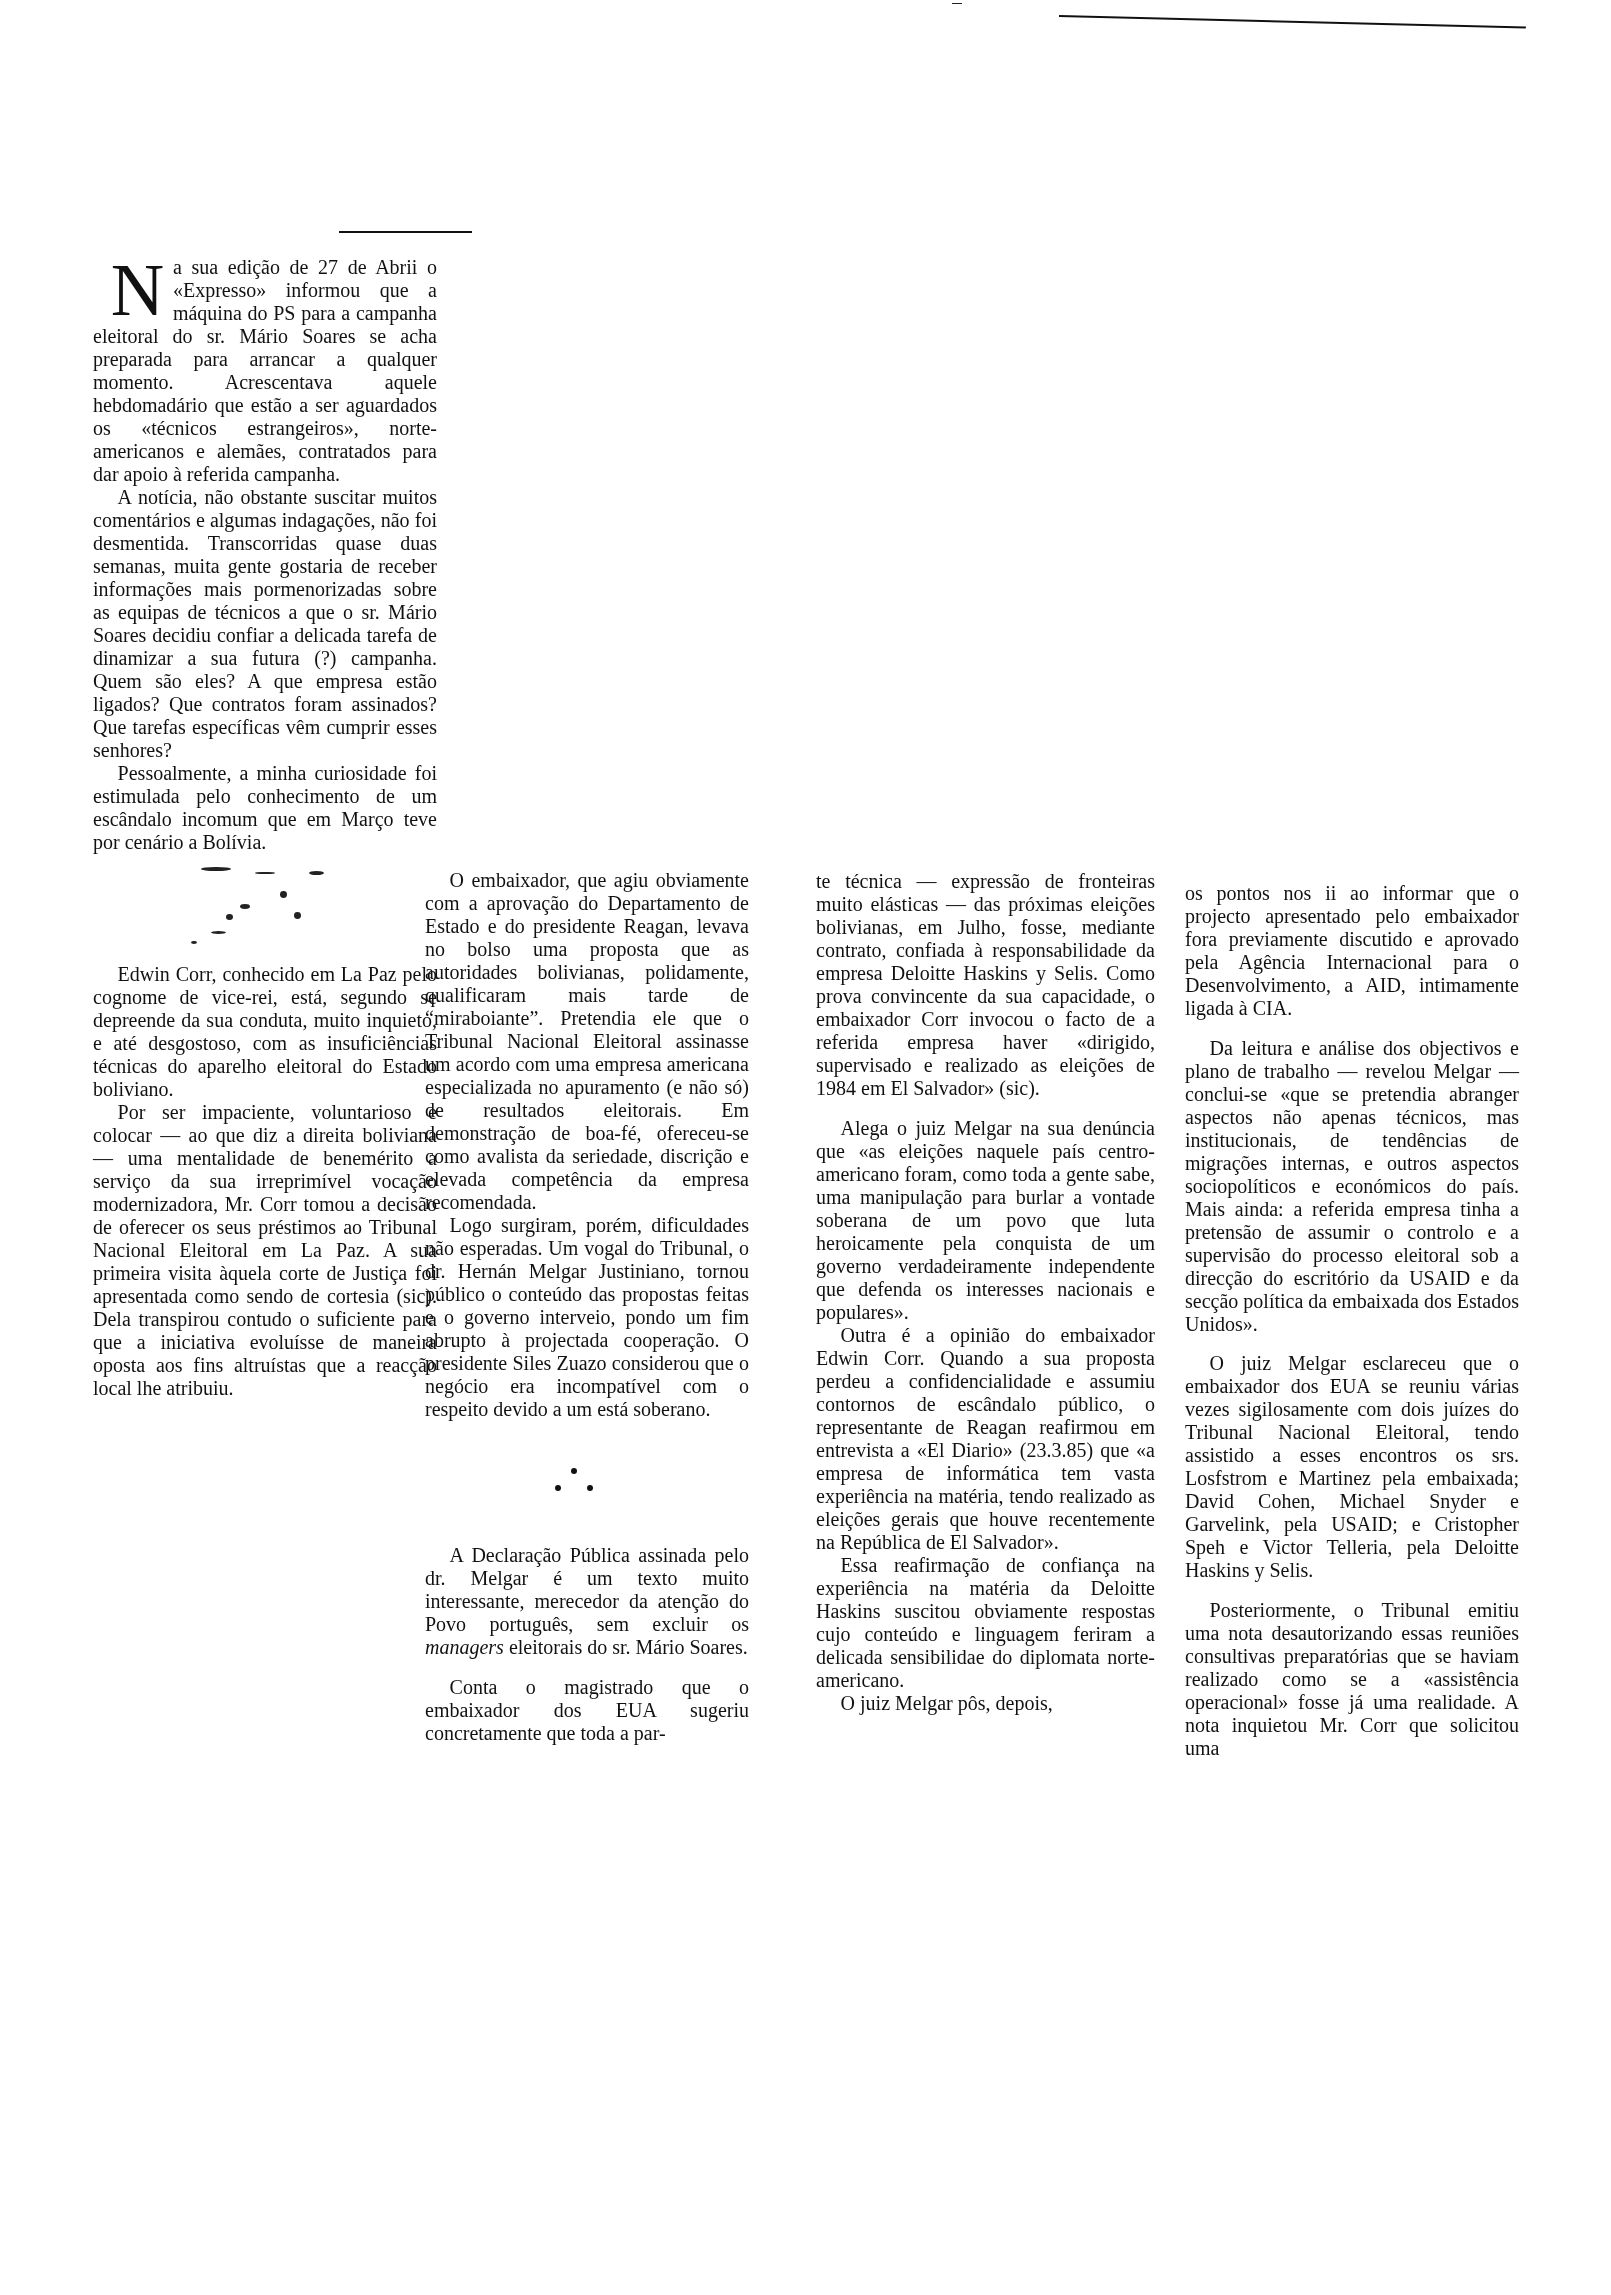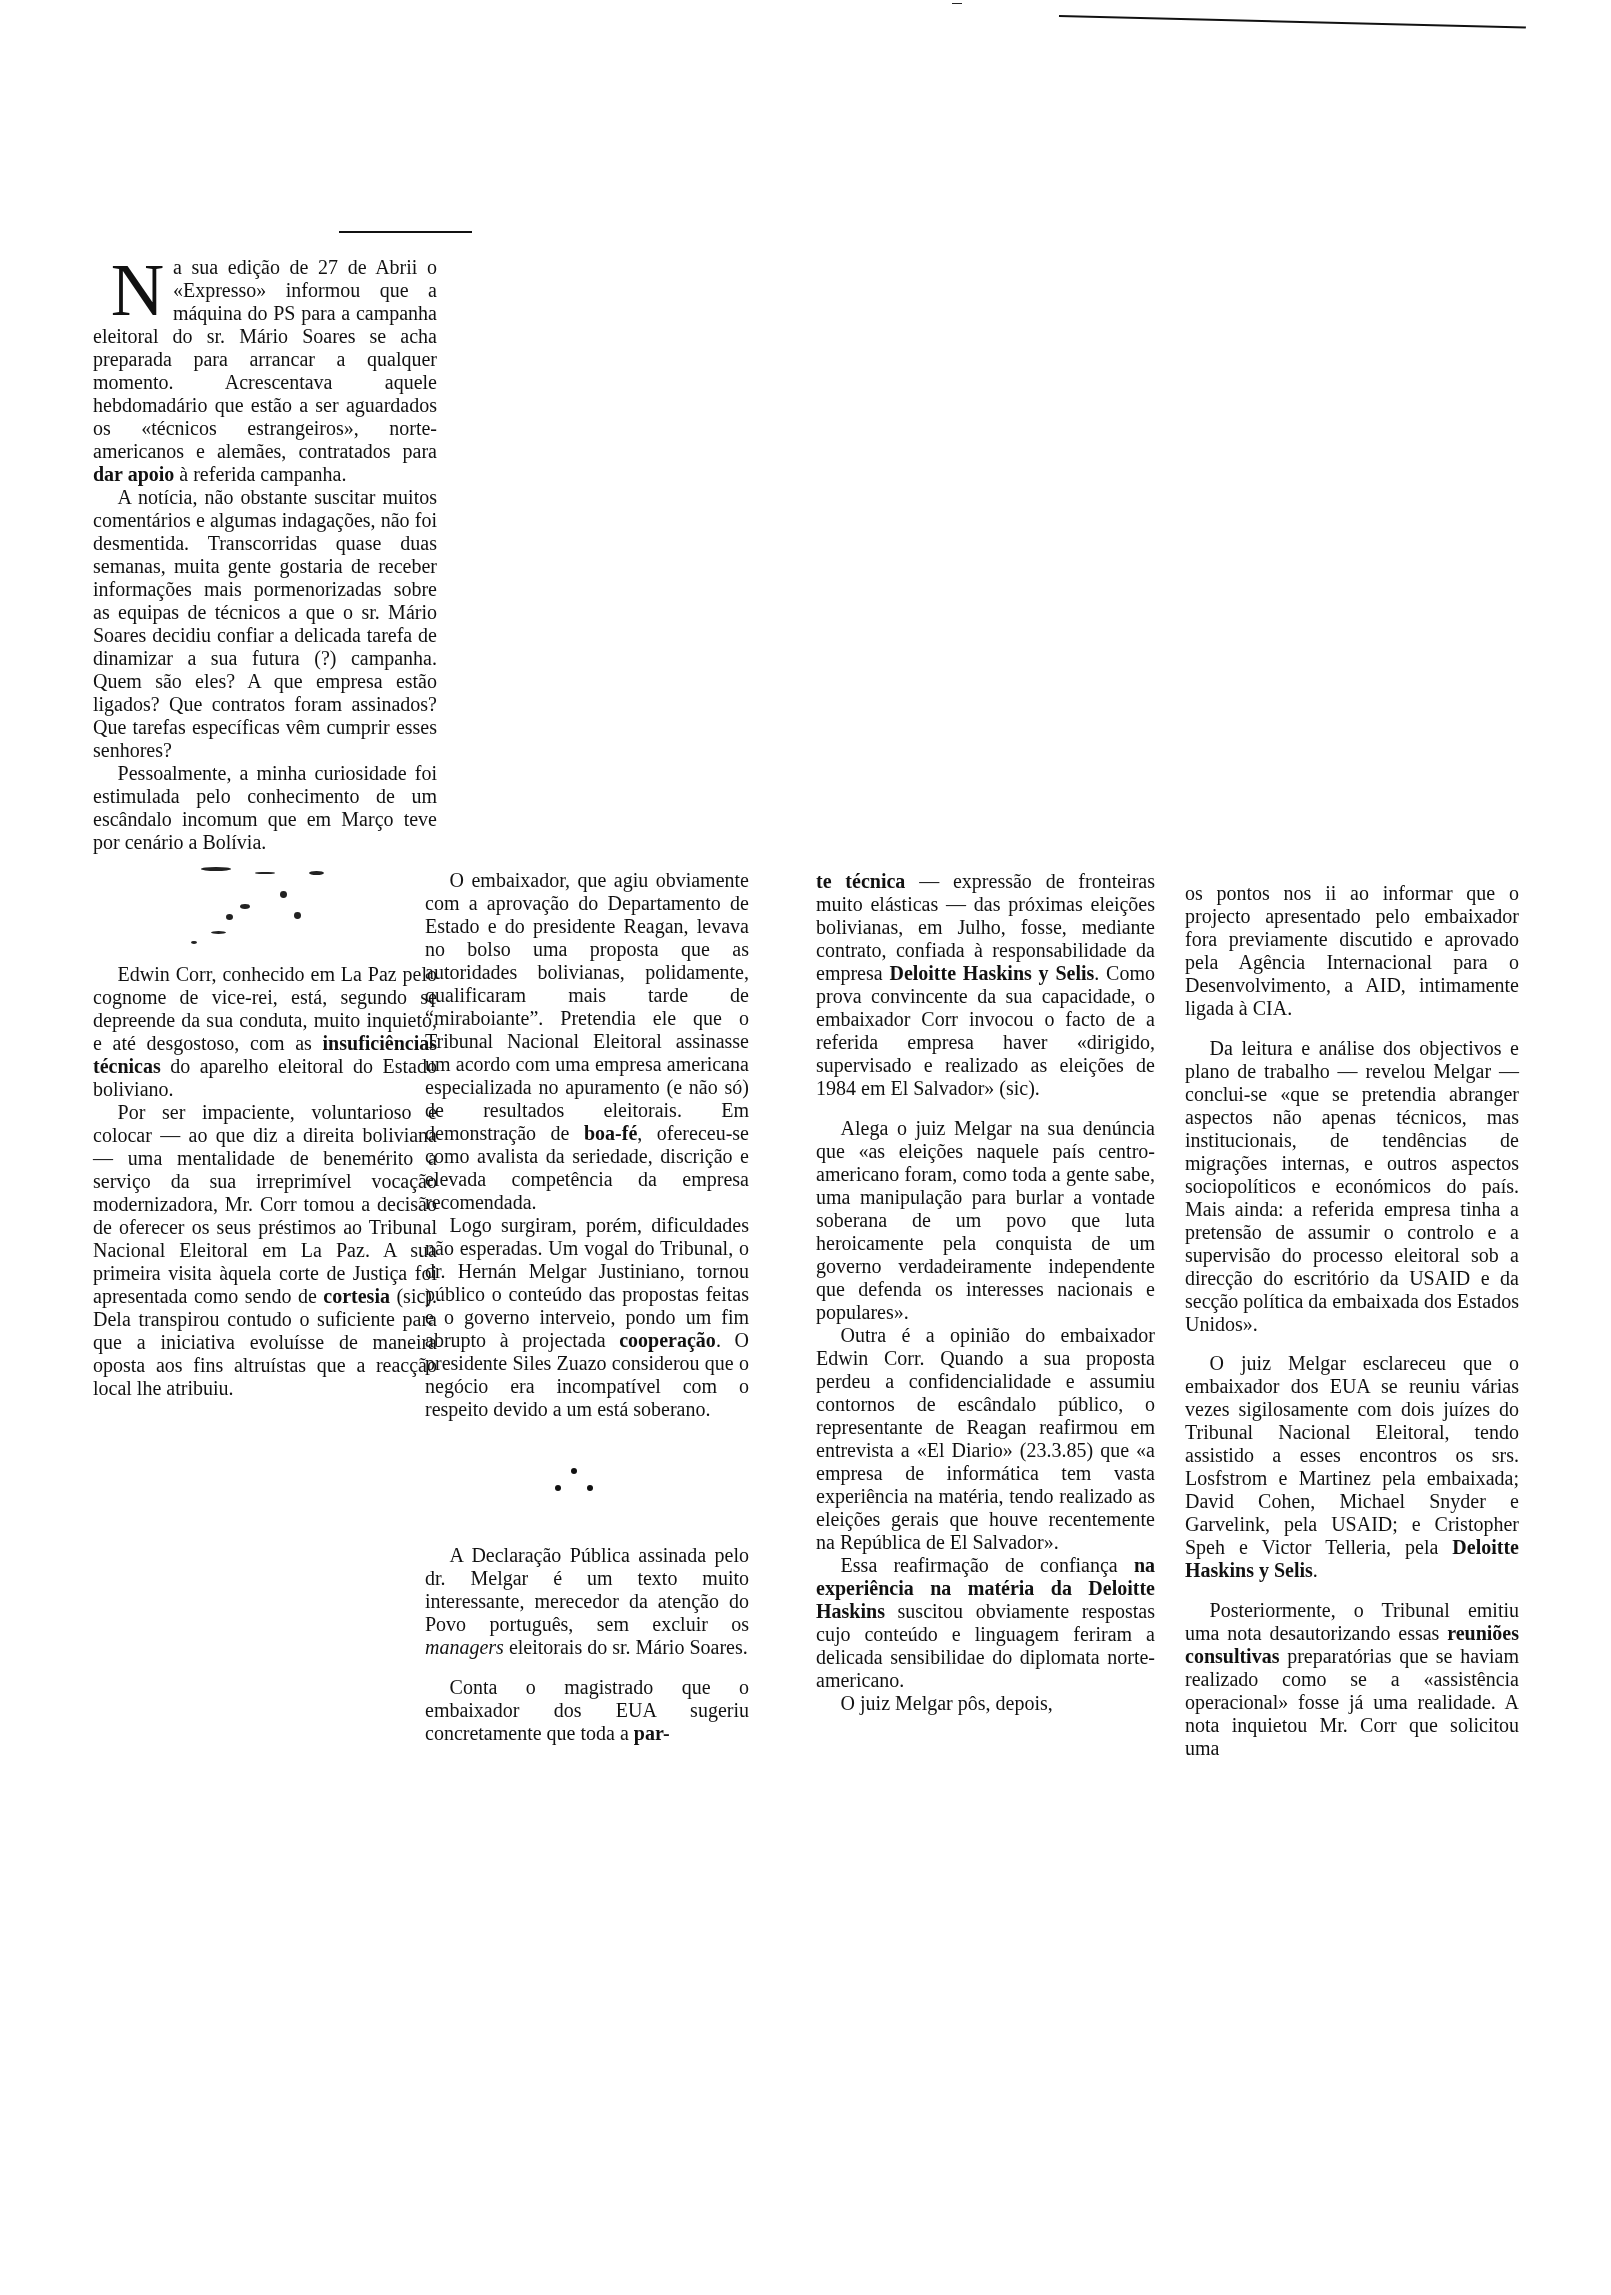--- a/index.html
+++ b/index.html
@@ -6,21 +6,21 @@
   body { width: 1612px; height: 2295px; position: relative; overflow: hidden; color: #111; }
   .page { position: absolute; inset: 0; }
   .top-rule-a { position: absolute; left: 952px; top: 2.9px; width: 9.8px; height: 1.5px; background: #222; }
   .top-rule-b { position: absolute; left: 1059px; top: 14.7px; width: 467px; height: 2px; background: #111; transform: rotate(1.4deg); transform-origin: left center; }
   .head-rule { position: absolute; left: 339px; top: 231px; width: 133px; height: 2px; background: #111; }
 
   .col { position: absolute; font-family: "Liberation Serif", "DejaVu Serif", serif; font-size: 20px; line-height: 23px; color: #111; text-align: justify; }
   .col p { margin: 0; text-indent: 24.6px; }
   .col p.noindent { text-indent: 0; }
   .col p.gap-before { margin-top: 16.7px; }
-  .col b { font-weight: bold; }
+  .col b { font-weight: normal; }
   .col i { font-style: italic; margin-top: 19px; }
 
   .c1 { left: 93px; top: 256px; width: 344px; }
   .c2 { left: 425px; top: 869px; width: 324px; }
   .c3 { left: 816px; top: 870px; width: 339px; }
   .c4 { left: 1185px; top: 882px; width: 334px; }
 
   .dropcap { float: left; font-family: "Liberation Serif", "DejaVu Serif", serif; font-size: 74px; line-height: 59px; height: 57px; margin: 4.9px 8.8px 0 17.7px; color: #111; }
 
   .smudge { position: relative; height: 103px; margin: 2.9px 0 2.9px 0; }

